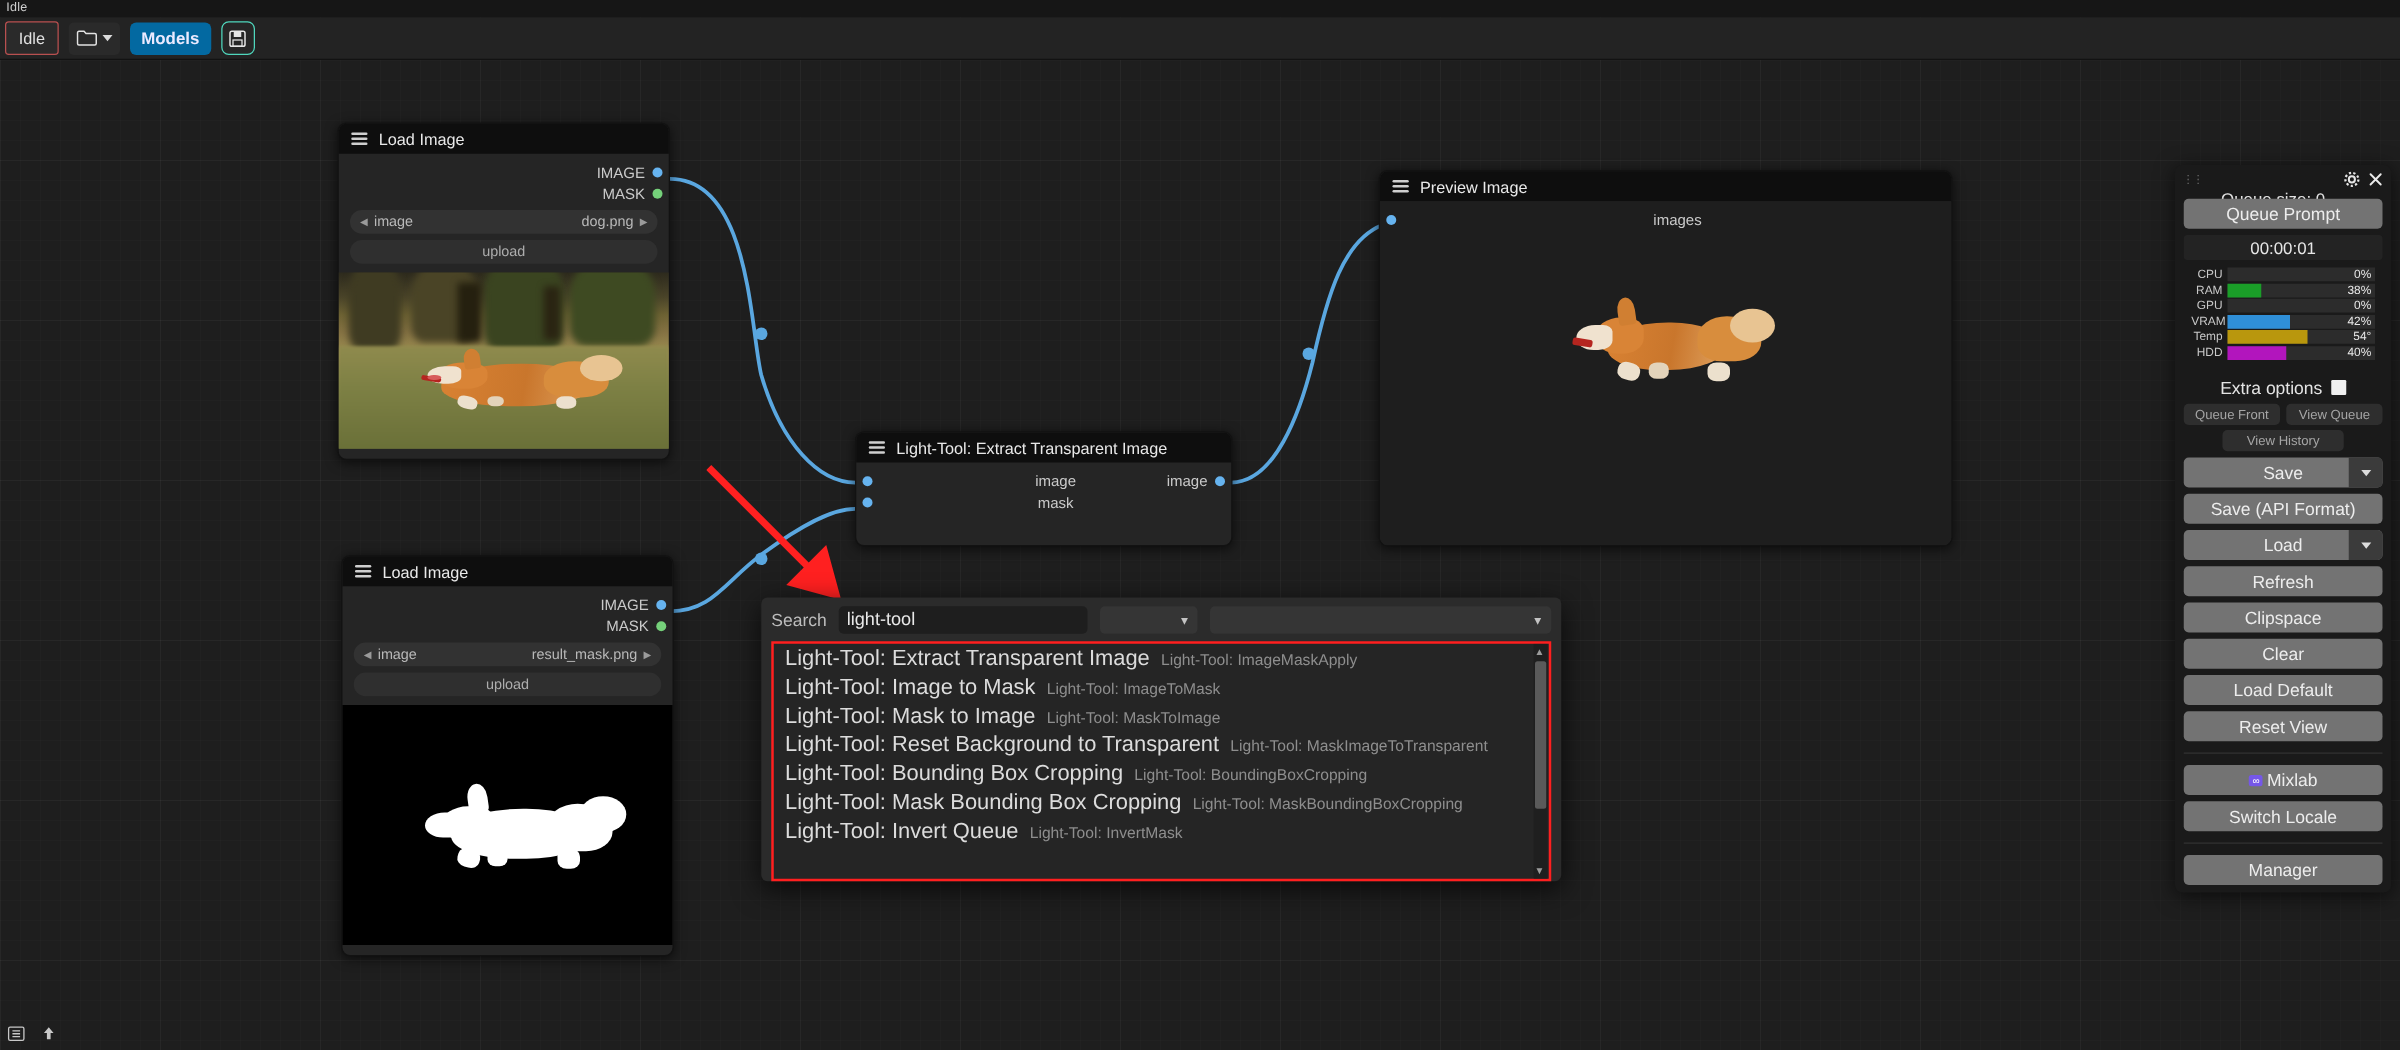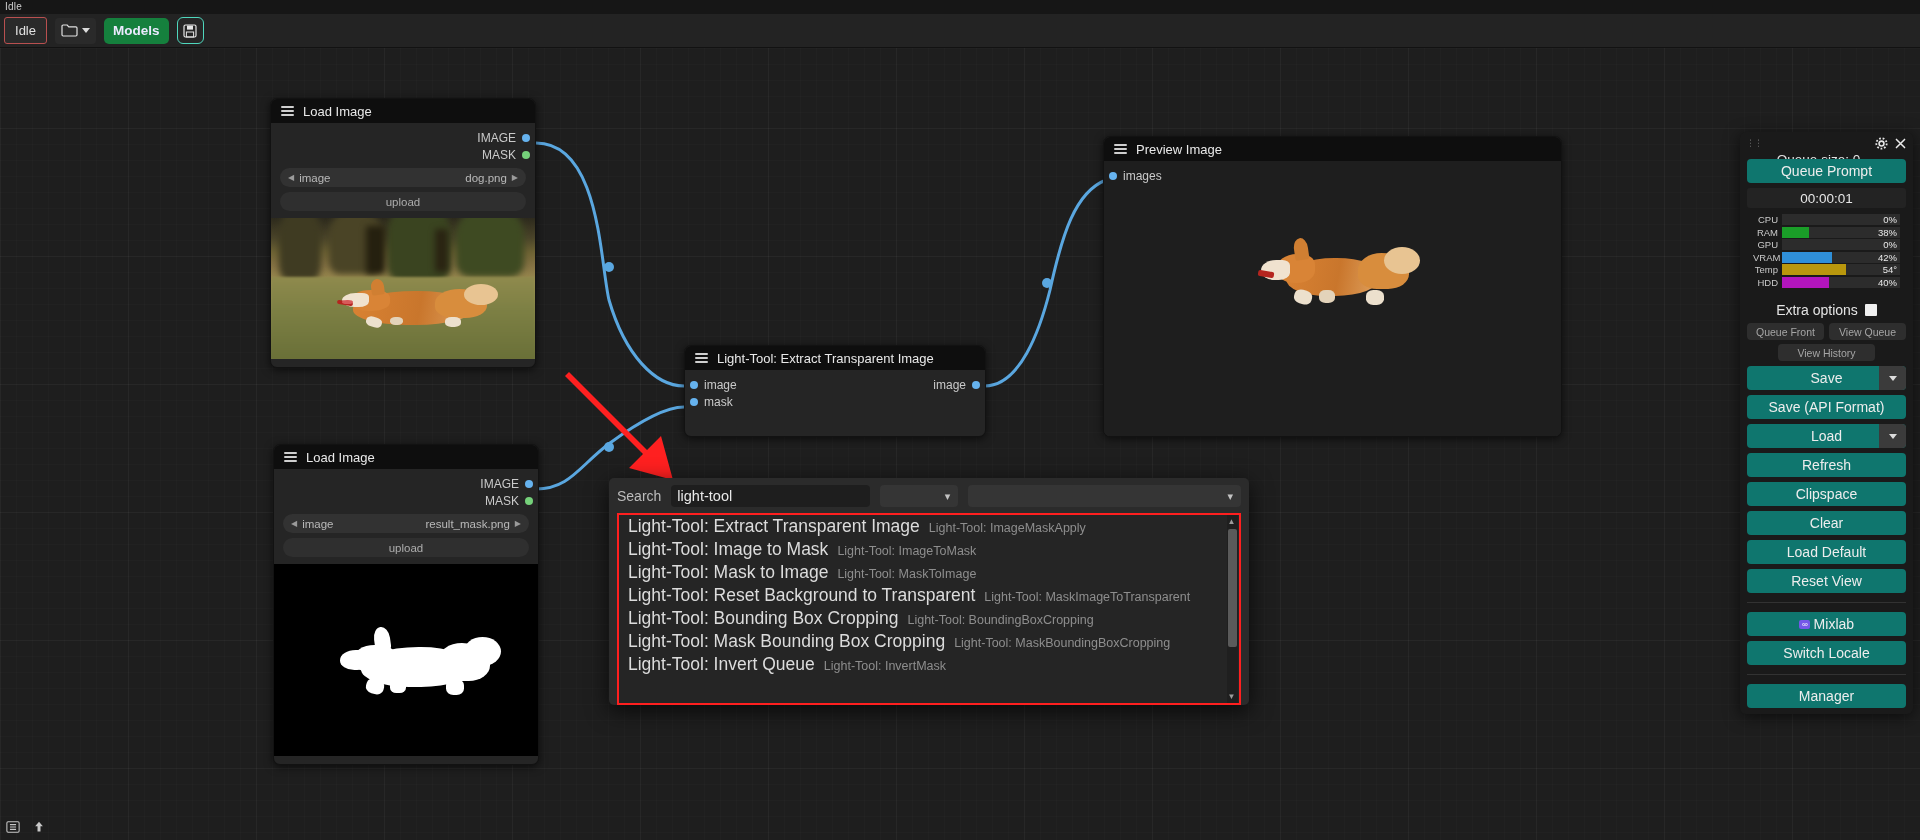--- a/index.html
+++ b/index.html
@@ -39,21 +39,21 @@
     width: 43px; height: 27px; border: 1px solid #b95050; border-radius: 3px;
     background: #2a2a2a; color: #e2e2e2; font-size: 13px;
     display: flex; align-items: center; justify-content: center;
   }
   .mb-folder {
     height: 26px; display: flex; align-items: center; gap: 4px;
     padding: 0 6px; background: #2a2a2a; border-radius: 4px; color: #e6e6e6;
   }
   .mb-models {
     height: 26px; padding: 0 9px; border-radius: 5px;
-    background: #15803d; color: #eceaff; font-size: 13.5px; font-weight: 700;
+    background: #0369a1; color: #eceaff; font-size: 13.5px; font-weight: 700;
     display: flex; align-items: center;
   }
   .mb-save {
     width: 27px; height: 27px; border: 1px solid #4fd7bd; border-radius: 6px;
     background: #262626; display: flex; align-items: center; justify-content: center;
   }
   .caret-dn { width: 0; height: 0; border-left: 4px solid transparent;
     border-right: 4px solid transparent; border-top: 5px solid #dcdcdc; }
 
   
@@ -61,21 +61,21 @@
     box-shadow: 0 2px 9px rgba(0,0,0,.62); border: 1px solid #121212; }
   .node-title { height: 24px; background: #0e0e0e; border-radius: 6px 6px 0 0;
     display: flex; align-items: center; gap: 9px; padding-left: 10px;
     font-size: 13px; color: #e9e9e9; }
   .burger { width: 13px; display: flex; flex-direction: column; gap: 2.5px; }
   .burger i { display: block; height: 1.6px; background: #cfcfcf; border-radius: 1px; }
   .node-body { position: relative; padding: 6px 0 8px; }
   .slot { position: relative; height: 17px; display: flex; align-items: center;
     font-size: 12px; color: #cacaca; }
   .slot.out { justify-content: flex-end; padding-right: 19px; }
-  .slot.in { justify-content: flex-start; padding-left: 19px; }
+  .slot.in { justify-content: center; padding-left: 19px; }
   .dot { position: absolute; width: 8px; height: 8px; border-radius: 50%; }
   .dot.img { background: #66b3ef; }
   .dot.msk { background: #75d17a; }
   .slot.out .dot { right: 5px; }
   .slot.in .dot { left: 5px; }
   .widget { margin: 5px 9px 0; height: 19px; border-radius: 10px;
     background: #323232; display: flex; align-items: center;
     justify-content: space-between; padding: 0 8px; font-size: 11.5px;
     color: #b9b9b9; }
   .widget .wl { display: flex; align-items: center; gap: 5px; }
@@ -127,21 +127,21 @@
     background: #1a1a1a; border-radius: 6px; padding: 0 0 6px;
     box-shadow: 0 3px 16px rgba(0,0,0,.6); }
   #phead { height: 22px; display: flex; align-items: center; gap: 6px;
     padding: 0 6px; font-size: 13.5px; color: #e2e2e2; }
   .grip { color: #6e6e6e; font-size: 9px; letter-spacing: -1px; }
   #ptitle { flex: 1; text-align: center; margin-top: 32px; }
   .pbtn { margin: 4px 7px 0; height: 22px; border-radius: 4px; background: #2e2e2e;
     display: flex; align-items: center; justify-content: center;
     font-size: 13px; color: #e0e0e0; position: relative; }
   .pbtn.small { font-size: 10.5px; color: #a5a5a5; height: 17px; }
-  .pbig { margin: 5px 7px 0; height: 24px; border-radius: 4px; background: #0f766e;
+  .pbig { margin: 5px 7px 0; height: 24px; border-radius: 4px; background: #737373;
     display: flex; align-items: center; justify-content: center;
     font-size: 14px; color: #ededed; position: relative; }
   .pbig .dd { position: absolute; right: 0; top: 0; bottom: 0; width: 27px;
     background: #3b3b3b; border-radius: 0 4px 4px 0;
     display: flex; align-items: center; justify-content: center; }
   #ptimer { margin: 5px 7px 0; height: 20px; background: #232323; border-radius: 3px;
     display: flex; align-items: center; justify-content: center;
     font-size: 13.5px; color: #e6e6e6; }
   #res { margin: 6px 13px 14px; }
   .rrow { display: flex; align-items: center; height: 11.5px;

